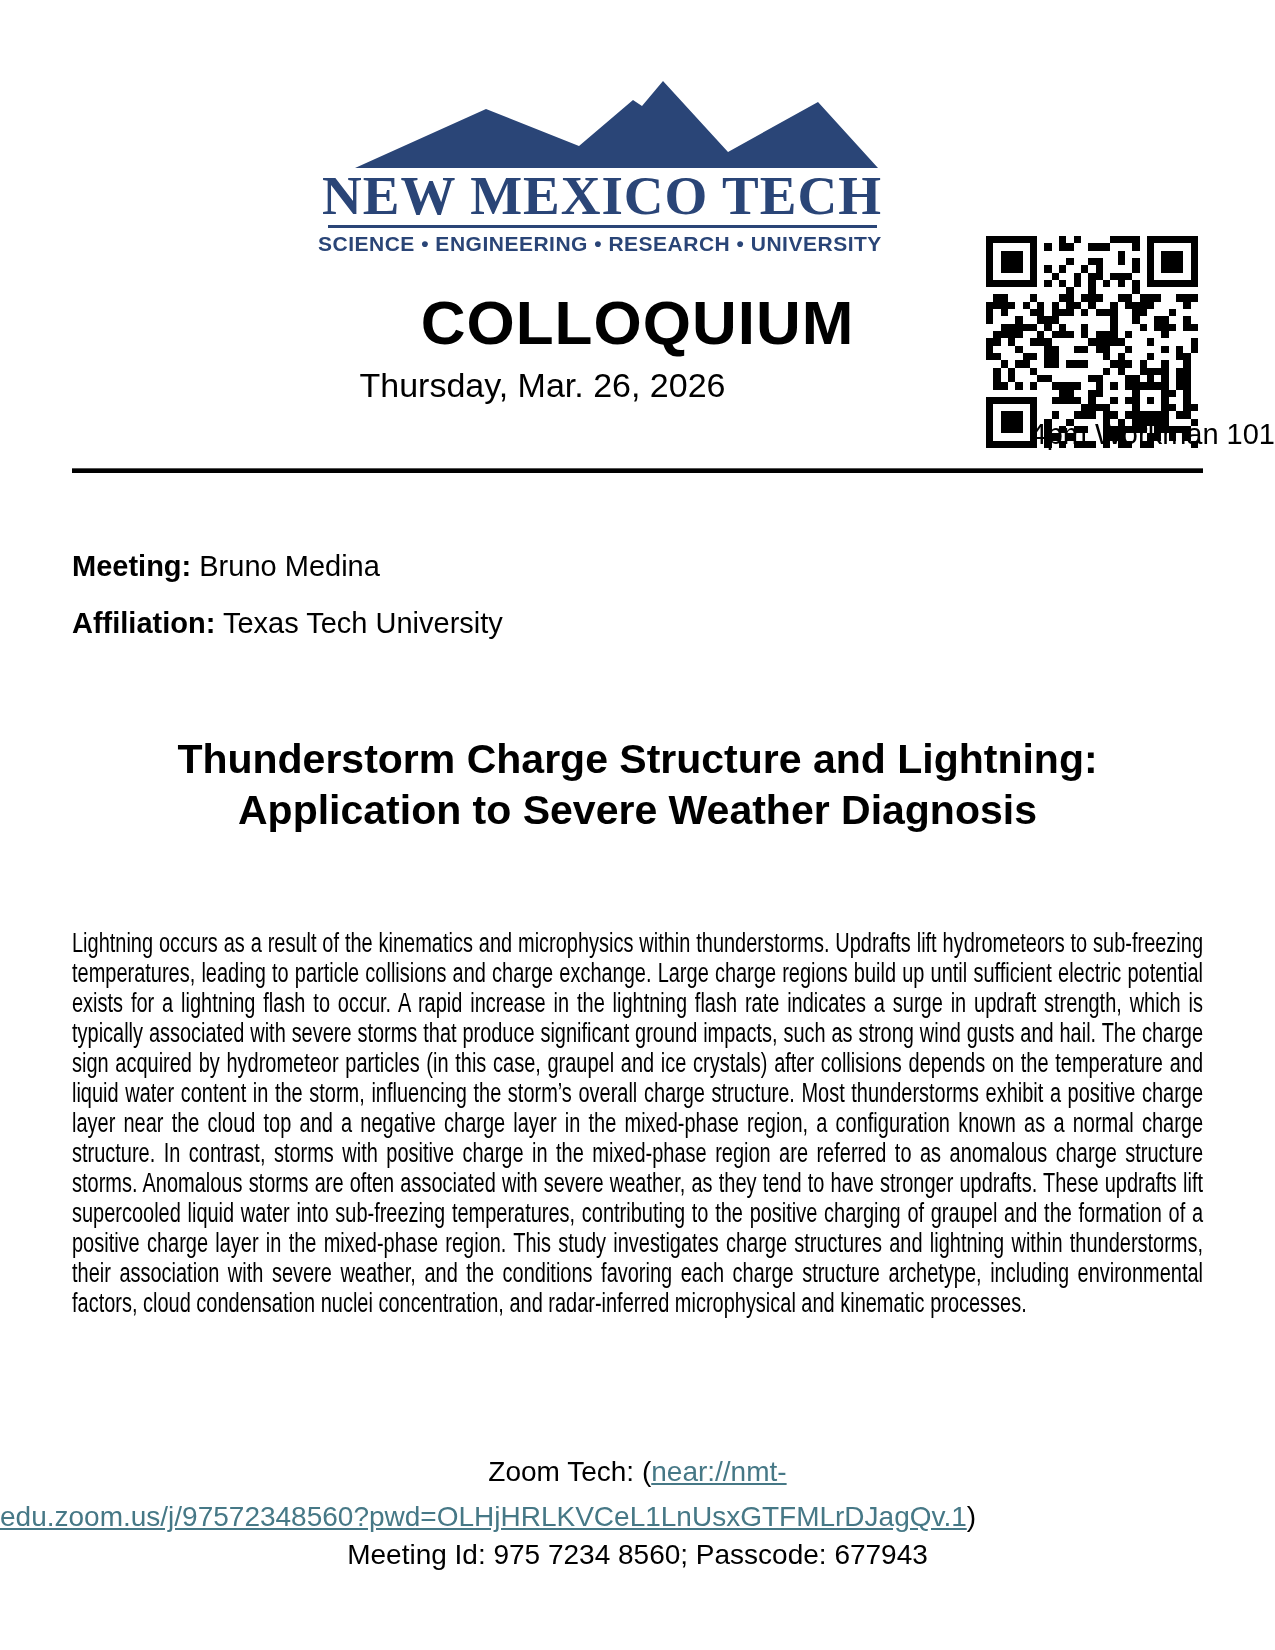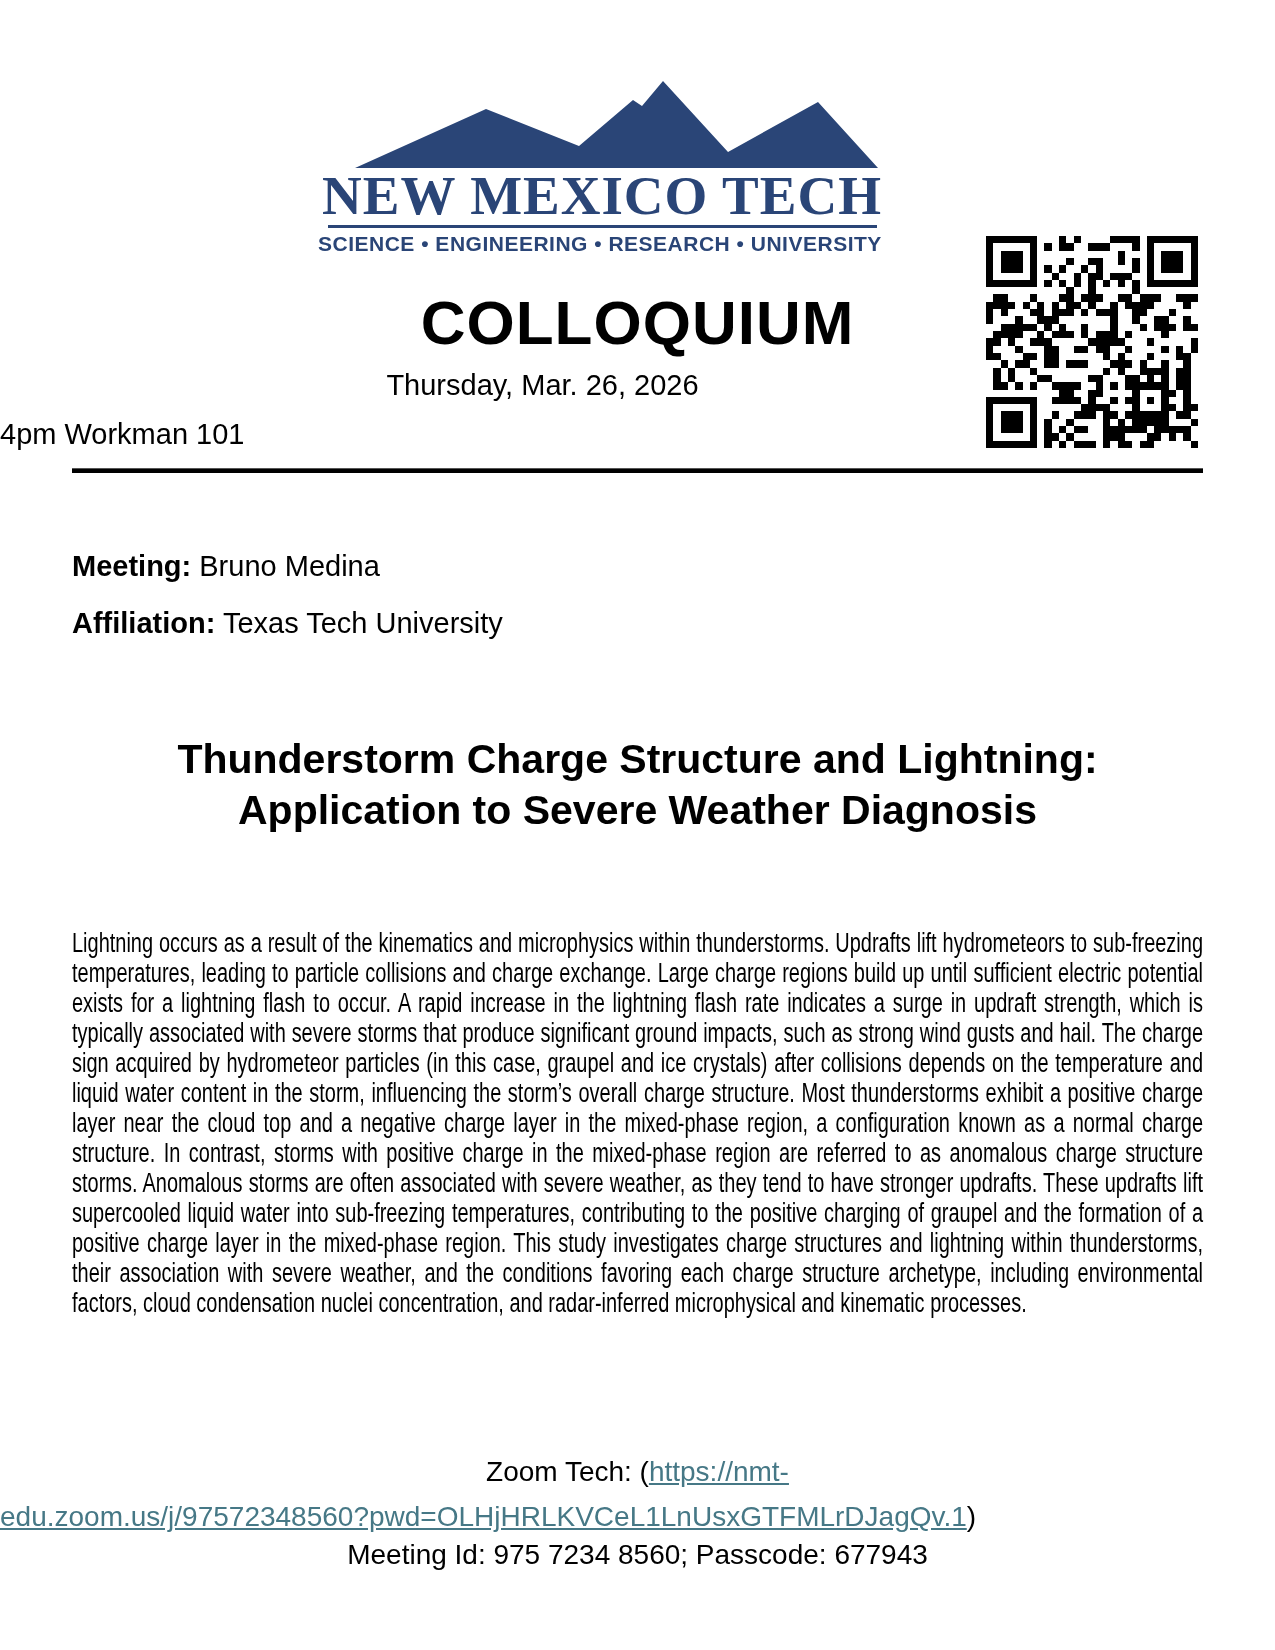--- a/index.html
+++ b/index.html
@@ -38,22 +38,22 @@
   .qr { left: 986px; top: 236px; width: 212px; height: 212px; }
 
   
   .event-title {
     left: 0; top: 291px; width: 1275px;
     text-align: center;
     font-weight: bold;
     font-size: 62px; line-height: 64px;
     letter-spacing: 1px;
   }
-  .event-date { left: 0; top: 368px; width: 1085px; text-align: center; font-size: 29px; line-height: 34px; }
-  .event-loc  { left: 0; top: 417px; width: 1275px; text-align: left; font-size: 29px; line-height: 34px; }
+  .event-date { left: 0; top: 368px; width: 1085px; text-align: center; font-size: 34px; line-height: 34px; }
+  .event-loc  { left: 0; top: 417px; width: 1275px; text-align: right; font-size: 29px; line-height: 34px; }
   .top-rule   { left: 72px; top: 468px; width: 1131px; height: 5px; background: #000; border-top: 1px solid #555; }
 
   
   .speaker-line, .affiliation-line {
     left: 72px; width: 1131px;
     font-size: 29px; line-height: 34px;
   }
   .speaker-line { top: 549px; }
   .affiliation-line { top: 606px; }
   .bold-label { font-weight: bold; }
@@ -512,17 +512,17 @@
 
 <div class="abs talk-title">
   <div>Thunderstorm Charge Structure and Lightning:</div>
   <div>Application to Severe Weather Diagnosis</div>
 </div>
 
 <div class="abs abstract-wrap">
   <div class="abstract-text">Lightning occurs as a result of the kinematics and microphysics within thunderstorms. Updrafts lift hydrometeors to sub-freezing temperatures, leading to particle collisions and charge exchange. Large charge regions build up until sufficient electric potential exists for a lightning flash to occur. A rapid increase in the lightning flash rate indicates a surge in updraft strength, which is typically associated with severe storms that produce significant ground impacts, such as strong wind gusts and hail. The charge sign acquired by hydrometeor particles (in this case, graupel and ice crystals) after collisions depends on the temperature and liquid water content in the storm, influencing the storm’s overall charge structure. Most thunderstorms exhibit a positive charge layer near the cloud top and a negative charge layer in the mixed-phase region, a configuration known as a normal charge structure. In contrast, storms with positive charge in the mixed-phase region are referred to as anomalous charge structure storms. Anomalous storms are often associated with severe weather, as they tend to have stronger updrafts. These updrafts lift supercooled liquid water into sub-freezing temperatures, contributing to the positive charging of graupel and the formation of a positive charge layer in the mixed-phase region. This study investigates charge structures and lightning within thunderstorms, their association with severe weather, and the conditions favoring each charge structure archetype, including environmental factors, cloud condensation nuclei concentration, and radar-inferred microphysical and kinematic processes.</div>
 </div>
 
-<div class="abs zoom-line1"><span>Zoom Tech: (</span><span class="zoom-link">https://nmt-</span></div>
+<div class="abs zoom-line1"><span>Zoom Tech: (</span><span class="zoom-link">near://nmt-</span></div>
 
 <div class="abs zoom-line2"><span class="zoom-link">edu.zoom.us/j/97572348560?pwd=OLHjHRLKVCeL1LnUsxGTFMLrDJagQv.1</span><span>)</span></div>
 
 <div class="abs meeting-line">Meeting Id: 975 7234 8560; Passcode: 677943</div>
 
 </body></html>

